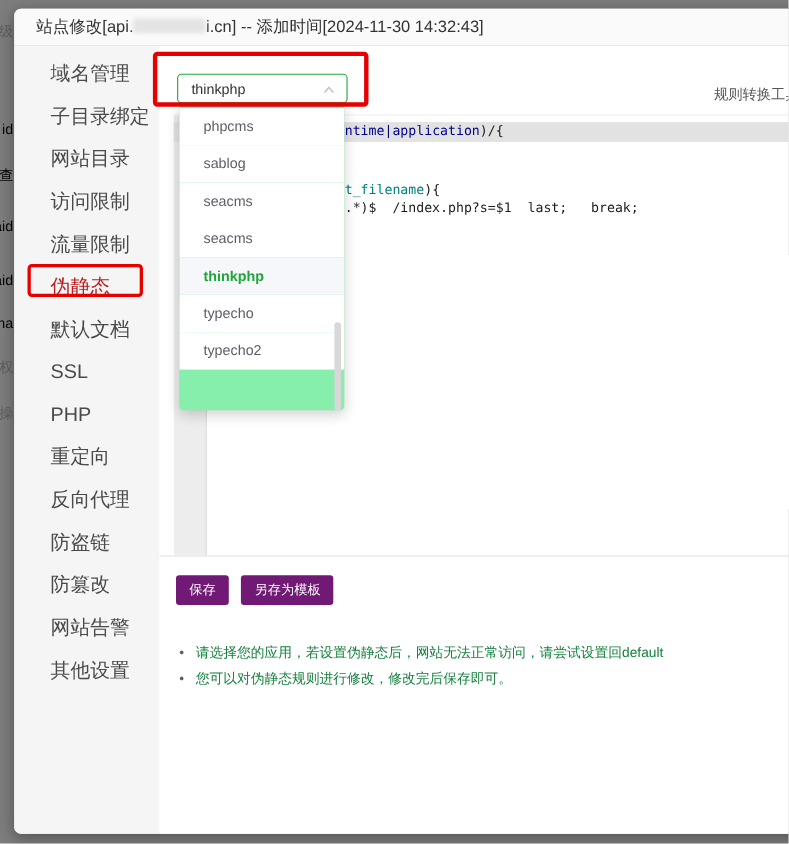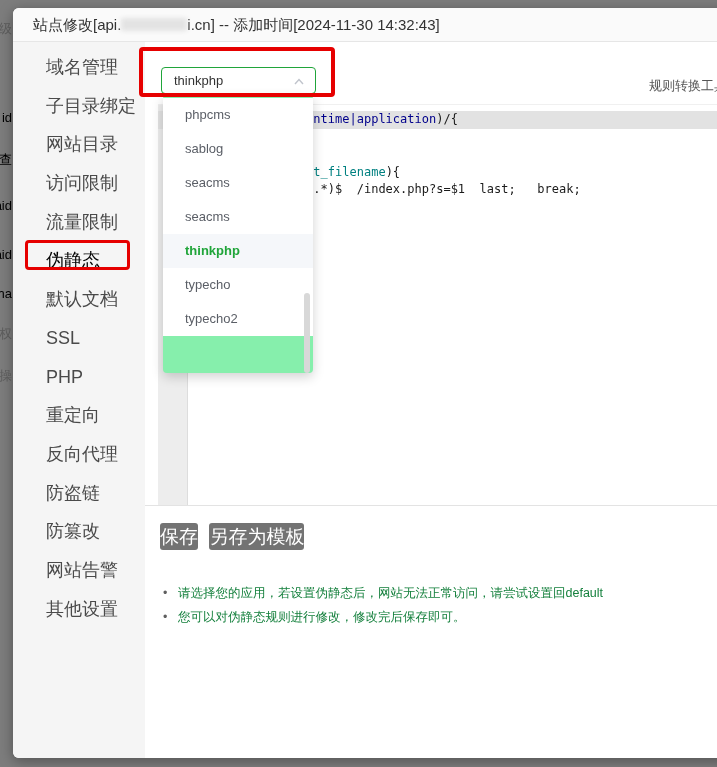--- a/index.html
+++ b/index.html
@@ -20,21 +20,21 @@
                    border-radius:6px 6px 0 0; line-height:34px; }
   .dialog-title { padding-left:20px; font-size:15px; color:#333; white-space:nowrap; }
   .redacted { display:inline-block; width:66px; height:13px; vertical-align:-1px;
               background:#e3e3e3; filter:blur(2px); border-radius:2px; }
 
   
   .sidebar { position:absolute; left:0; top:34px; width:132px; height:716px;
              background:#f5f5f5; border-radius:0 0 0 6px; padding-top:6px; }
   .side-item { height:38.7px; line-height:38.7px; padding-left:33px; font-size:18px;
                color:#4a4a4a; cursor:pointer; }
-  .side-item.active { color:#000000; }
+  .side-item.active { color:#b91c1c; }
 
   
   .main { position:absolute; left:132px; top:34px; right:0; bottom:0; background:#fff; }
 
   .select-box { position:absolute; left:16px; top:25px; width:155px; height:27px;
                 background:#fff; border:1px solid #20a53a; border-radius:4px;
                 font-size:13px; color:#333; line-height:25px; padding-left:12px; cursor:pointer; }
   .select-caret { position:absolute; right:10px; top:8px; }
 
   .tool-link { position:absolute; left:504px; top:35px; font-size:13px; color:#555;
@@ -62,22 +62,22 @@
               background:#86efac; border-radius:4px; padding-top:3px;
               box-shadow:0 4px 12px rgba(0,0,0,.18); overflow:hidden; }
   .dd-item { height:34px; line-height:34px; padding-left:22px; font-size:13px;
              color:#5a5e66; cursor:pointer; background:#fff; }
   .dd-item.selected { background:#f5f7fa; color:#20a53a; font-weight:bold; }
   .dd-thumb { position:absolute; right:3px; top:198px; width:6px; height:80px;
               background:#d8d8d8; border-radius:3px; cursor:pointer; }
 
   
   .btn-row { position:absolute; left:15px; top:481px; }
-  .btn { display:inline-block; height:27px; line-height:27px; padding:0 0;
-         background:#737373; color:#fff; font-size:19px; border:none; border-radius:3px;
+  .btn { display:inline-block; height:27px; line-height:27px; padding:0 12px;
+         background:#701a75; color:#fff; font-size:12px; border:none; border-radius:3px;
          margin-right:7px; cursor:pointer; font-family:inherit; }
   .tips { position:absolute; left:18px; top:539px; }
   .tip { position:relative; font-size:12.5px; color:#15803d; line-height:24px; padding-left:15px; }
   .tip::before { content:"•"; position:absolute; left:0; color:#5f5f5f; }
 
   
   .anno { position:absolute; border:3px solid #e60000; border-radius:4px; pointer-events:none; }
   .anno-sidebar { left:12px; top:232px; width:105px; height:30px; }
   .anno-select  { left:126px; top:39px; width:196px; height:50px; border-width:4px; }
 </style>

